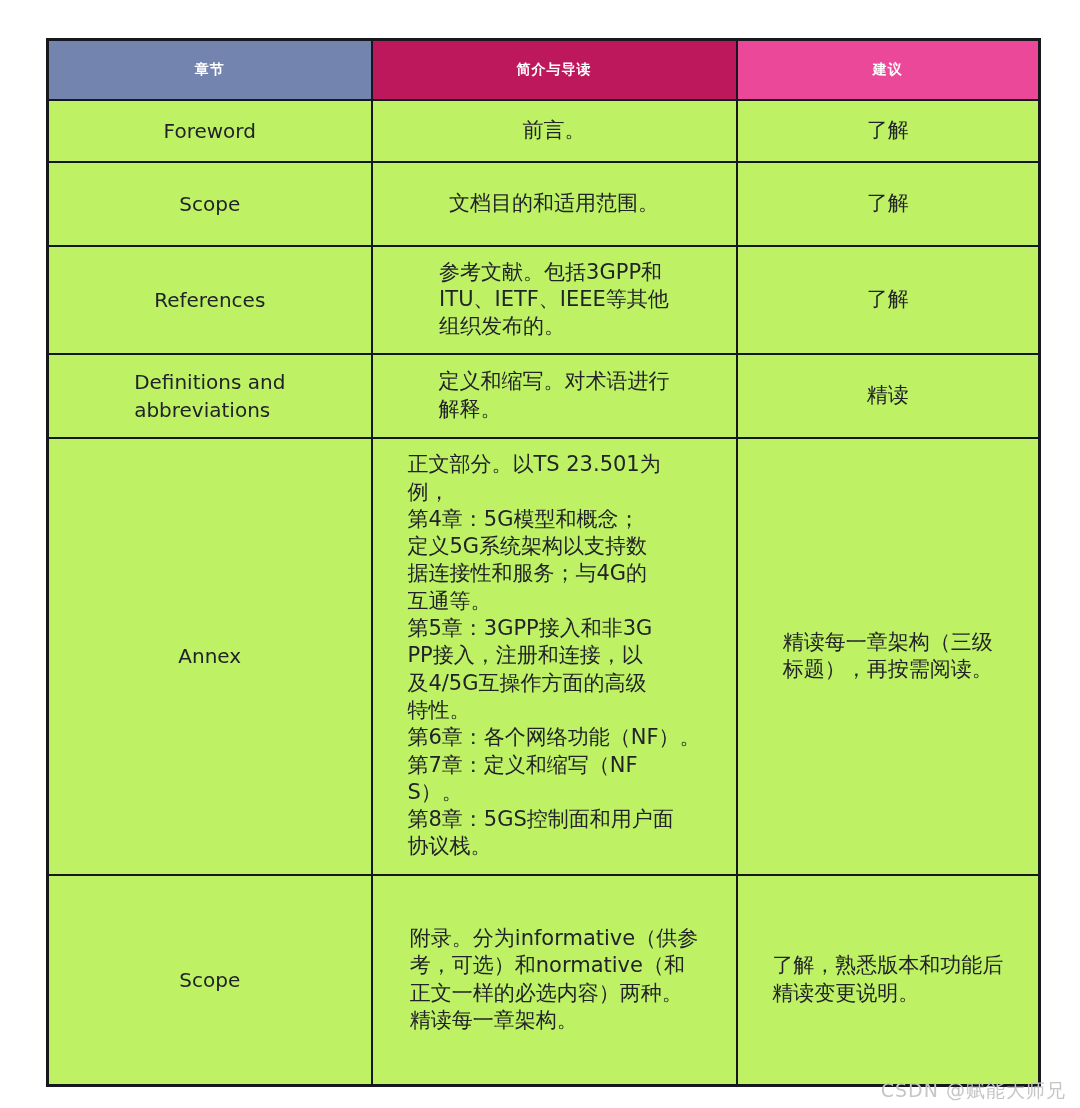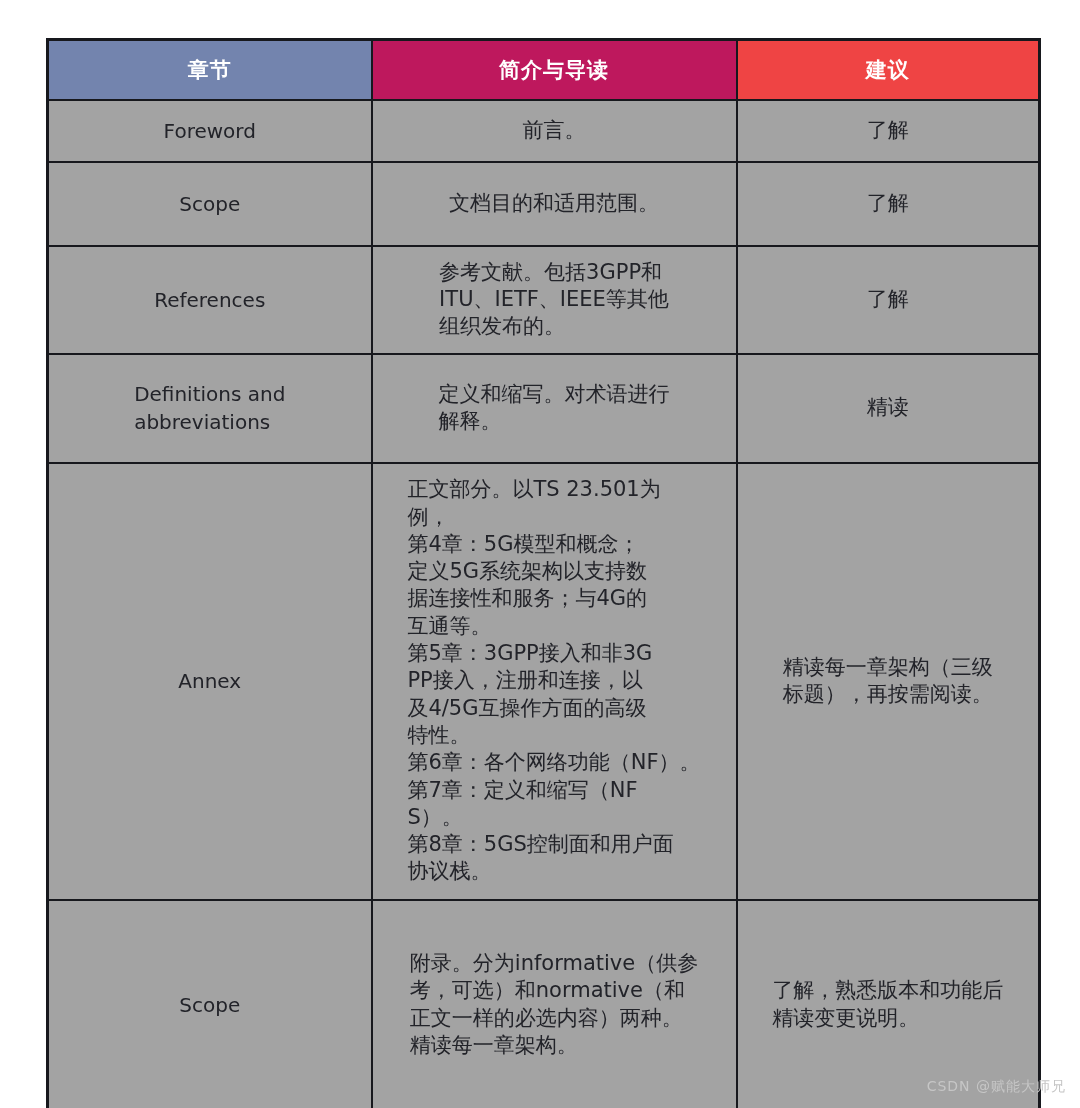--- a/index.html
+++ b/index.html
@@ -21,54 +21,54 @@
   }
   .guide-table th, .guide-table td {
     border: 2px solid #17181d;
     text-align: center;
     vertical-align: middle;
     padding: 8px 10px;
     overflow: hidden;
   }
   .guide-table th {
     color: #ffffff;
-    font-size: 21px;
+    font-size: 14px;
     font-weight: bold;
     letter-spacing: 1px;
   }
   .hdr-chapter { background: #7384ae; }
   .hdr-intro   { background: #be185d; }
-  .hdr-advice  { background: #ef4444; }
+  .hdr-advice  { background: #ec4899; }
   .guide-table td {
-    background: #a3a3a3;
+    background: #bef264;
     color: #222329;
     font-size: 21px;
   }
   .guide-table td.chapter-cell { font-size: 20px; }
   .blk {
     display: inline-block;
     text-align: left;
     white-space: pre-line;
     line-height: 1.3;
   }
   .chapter-cell .blk { line-height: 1.4; }
   
   tr.hrow  { height: 60px; }
   tr.row-0 { height: 62px; }
   tr.row-1 { height: 84px; }
   tr.row-2 { height: 108px; }
-  tr.row-3 { height: 109px; }
+  tr.row-3 { height: 84px; }
   tr.row-4 { height: 437px; }
   tr.row-5 { height: 211px; }
   .watermark {
     position: absolute;
     right: 14px;
     top: 1078px;
     color: #c6c6c6;
-    font-size: 14px;
+    font-size: 19px;
     letter-spacing: 1px;
     white-space: nowrap;
   }
 </style>
 </head>
 <body>
 
 <div class="canvas">
 
   <table class="guide-table">

